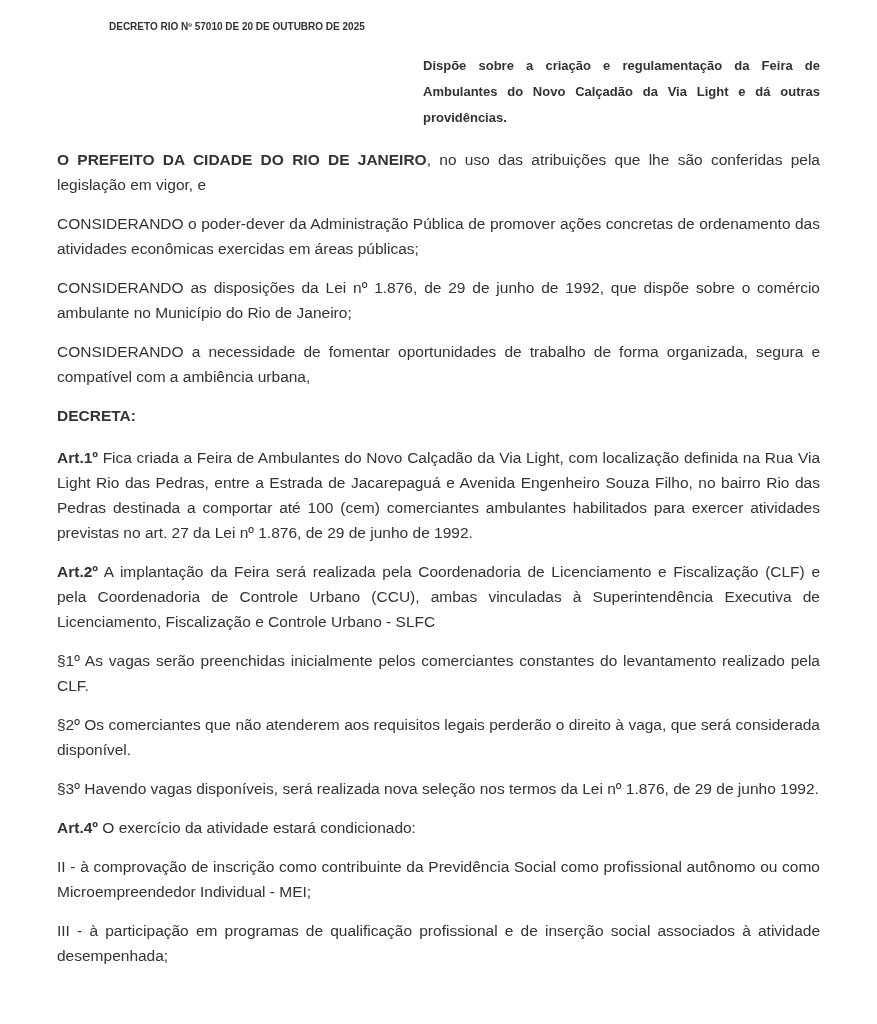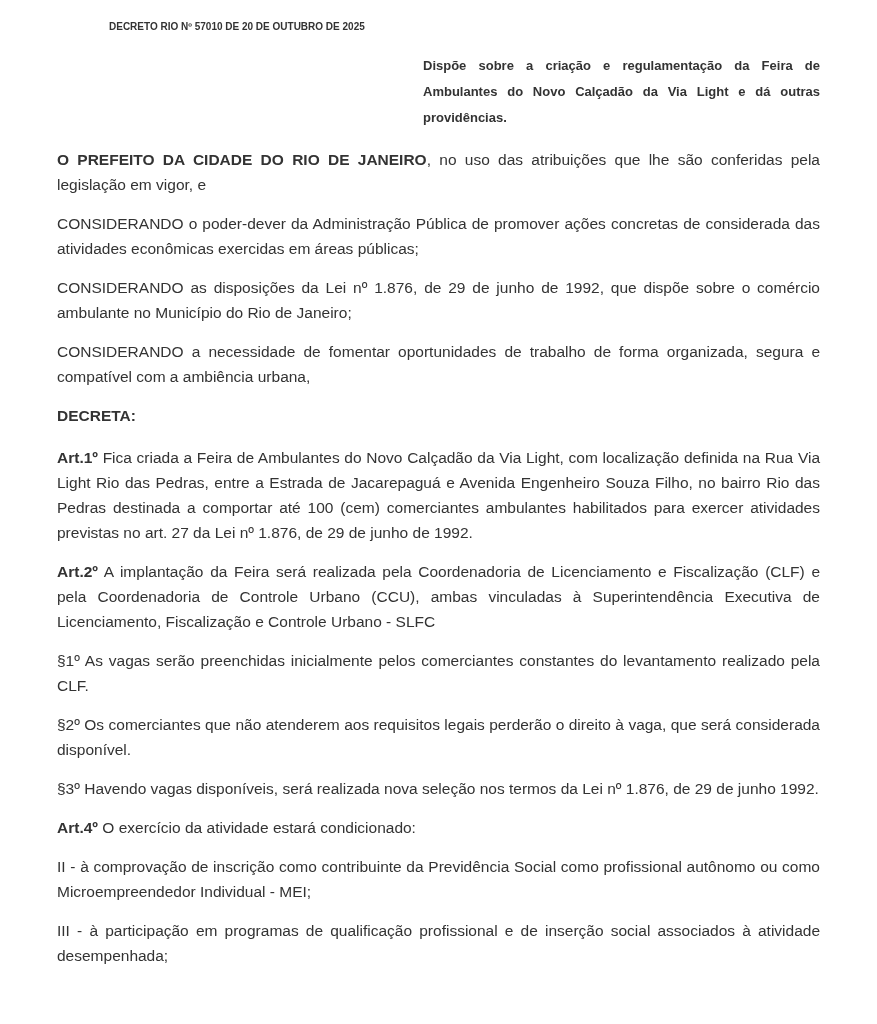--- a/index.html
+++ b/index.html
@@ -46,21 +46,21 @@
 <body>
 
 <div class="page">
 
   <h1 class="doc-title">DECRETO RIO Nº 57010 DE 20 DE OUTUBRO DE 2025</h1>
 
   <p class="ementa">Dispõe sobre a criação e regulamentação da Feira de Ambulantes do Novo Calçadão da Via Light e dá outras providências.</p>
 
   <p class="para"><b class="bp">O PREFEITO DA CIDADE DO RIO DE JANEIRO</b><span>, no uso das atribuições que lhe são conferidas pela legislação em vigor, e</span></p>
 
-  <p class="para"><b class="bp"></b><span>CONSIDERANDO o poder-dever da Administração Pública de promover ações concretas de considerada das atividades econômicas exercidas em áreas públicas;</span></p>
+  <p class="para"><b class="bp"></b><span>CONSIDERANDO o poder-dever da Administração Pública de promover ações concretas de ordenamento das atividades econômicas exercidas em áreas públicas;</span></p>
 
   <p class="para"><b class="bp"></b><span>CONSIDERANDO as disposições da Lei nº 1.876, de 29 de junho de 1992, que dispõe sobre o comércio ambulante no Município do Rio de Janeiro;</span></p>
 
   <p class="para"><b class="bp"></b><span>CONSIDERANDO a necessidade de fomentar oportunidades de trabalho de forma organizada, segura e compatível com a ambiência urbana,</span></p>
 
   <p class="para no-bottom"><b class="bp">DECRETA:</b><span></span></p>
 
   <p class="para no-top"><b class="bp">Art.1º</b><span> Fica criada a Feira de Ambulantes do Novo Calçadão da Via Light, com localização definida na Rua Via Light Rio das Pedras, entre a Estrada de Jacarepaguá e Avenida Engenheiro Souza Filho, no bairro Rio das Pedras destinada a comportar até 100 (cem) comerciantes ambulantes habilitados para exercer atividades previstas no art. 27 da Lei nº 1.876, de 29 de junho de 1992.</span></p>
 
   <p class="para"><b class="bp">Art.2º</b><span> A implantação da Feira será realizada pela Coordenadoria de Licenciamento e Fiscalização (CLF) e pela Coordenadoria de Controle Urbano (CCU), ambas vinculadas à Superintendência Executiva de Licenciamento, Fiscalização e Controle Urbano - SLFC</span></p>

